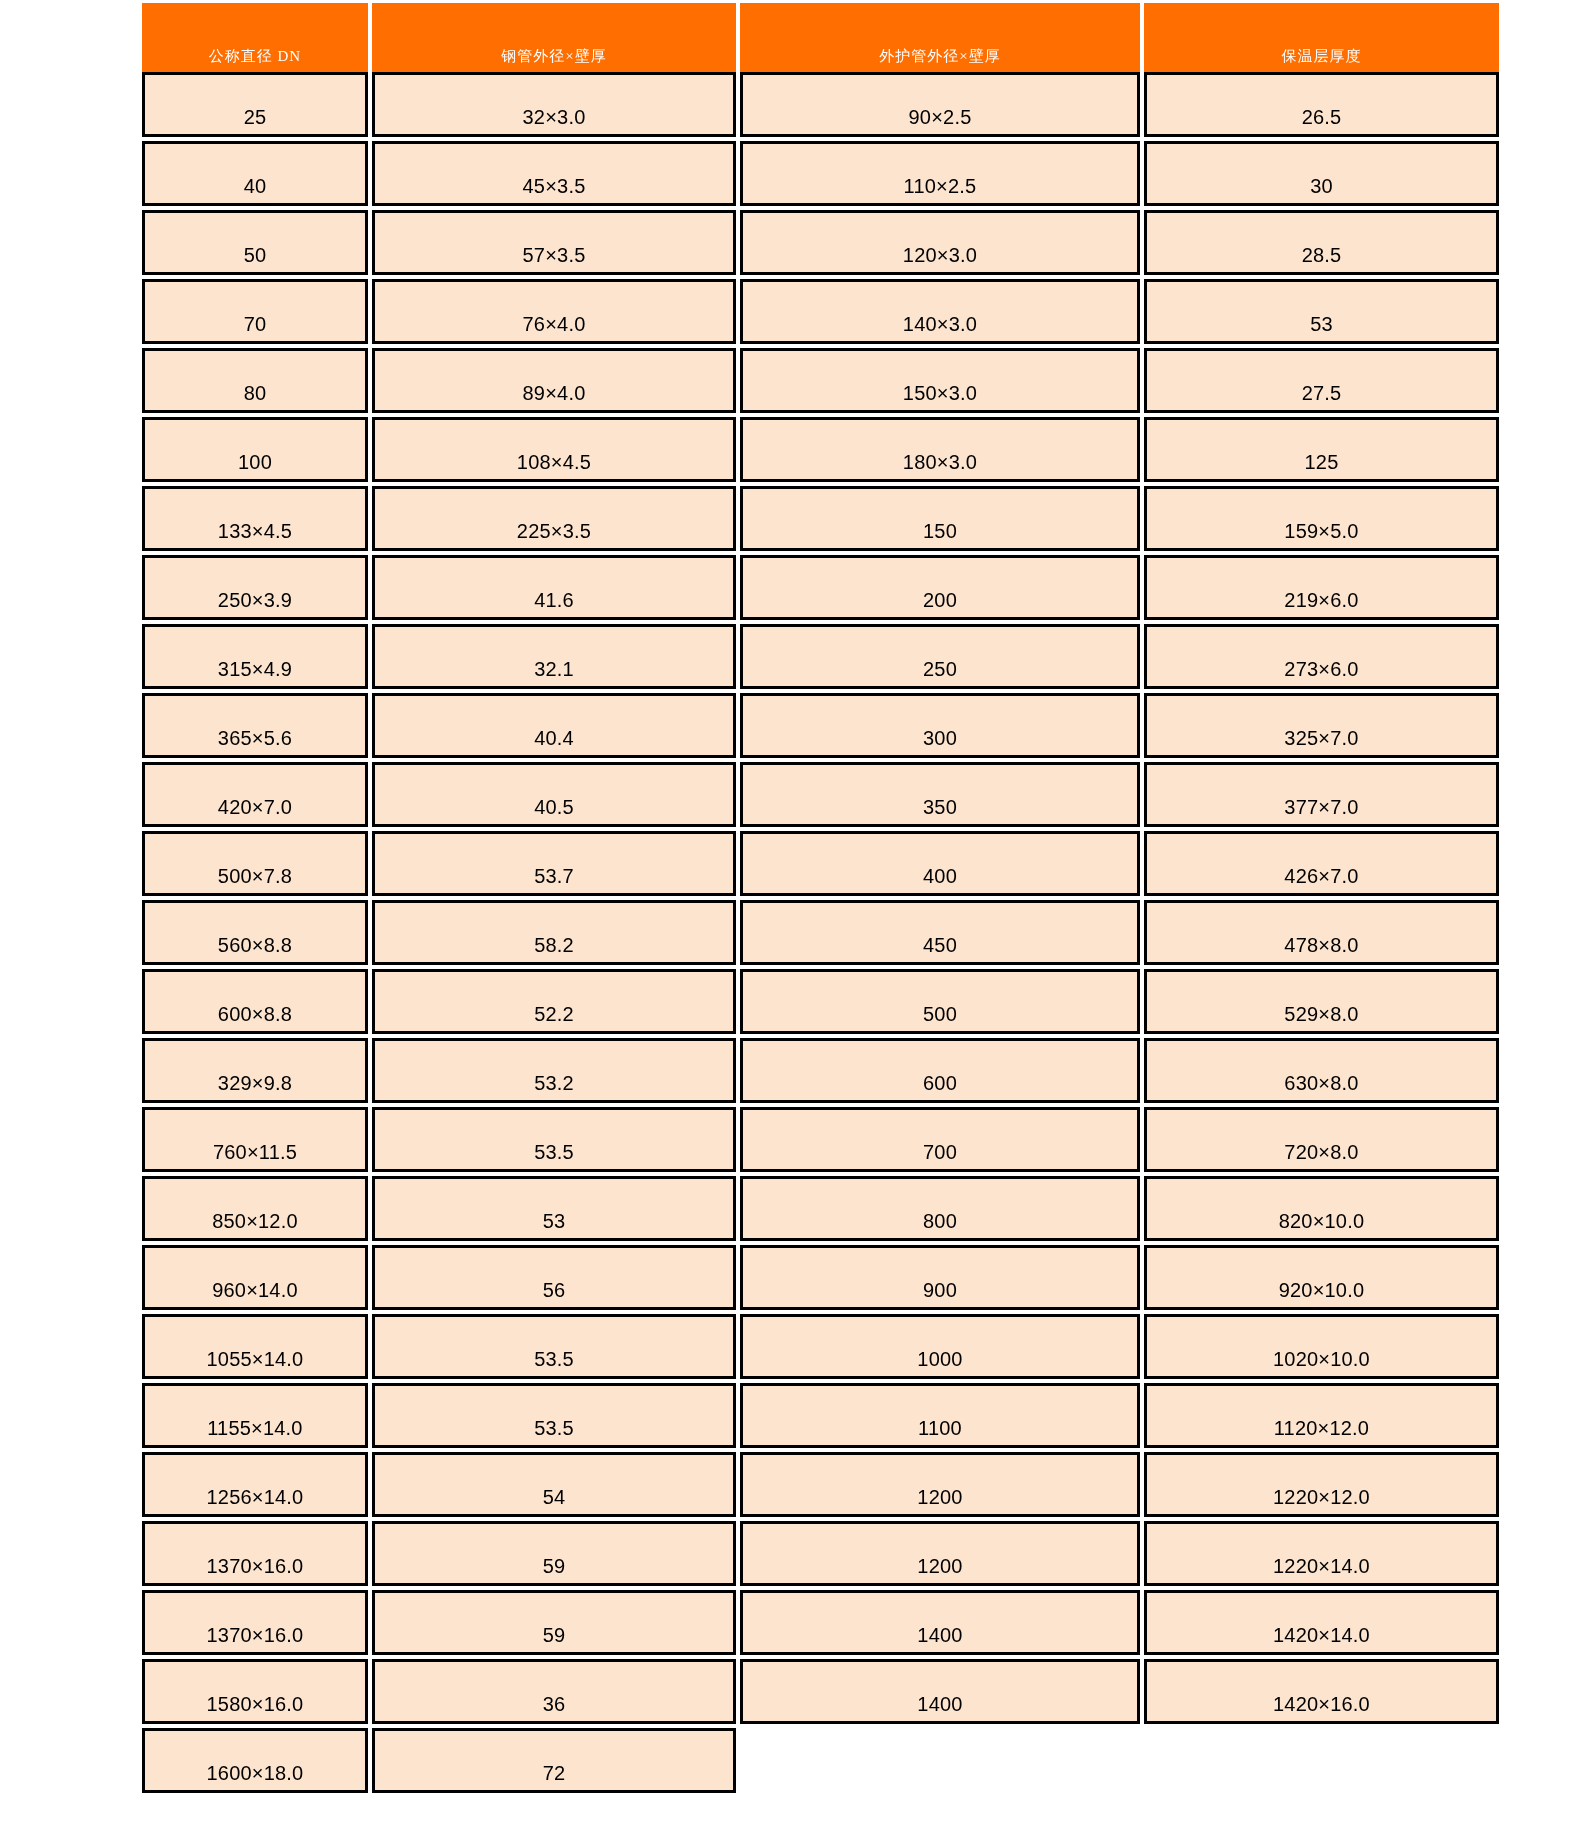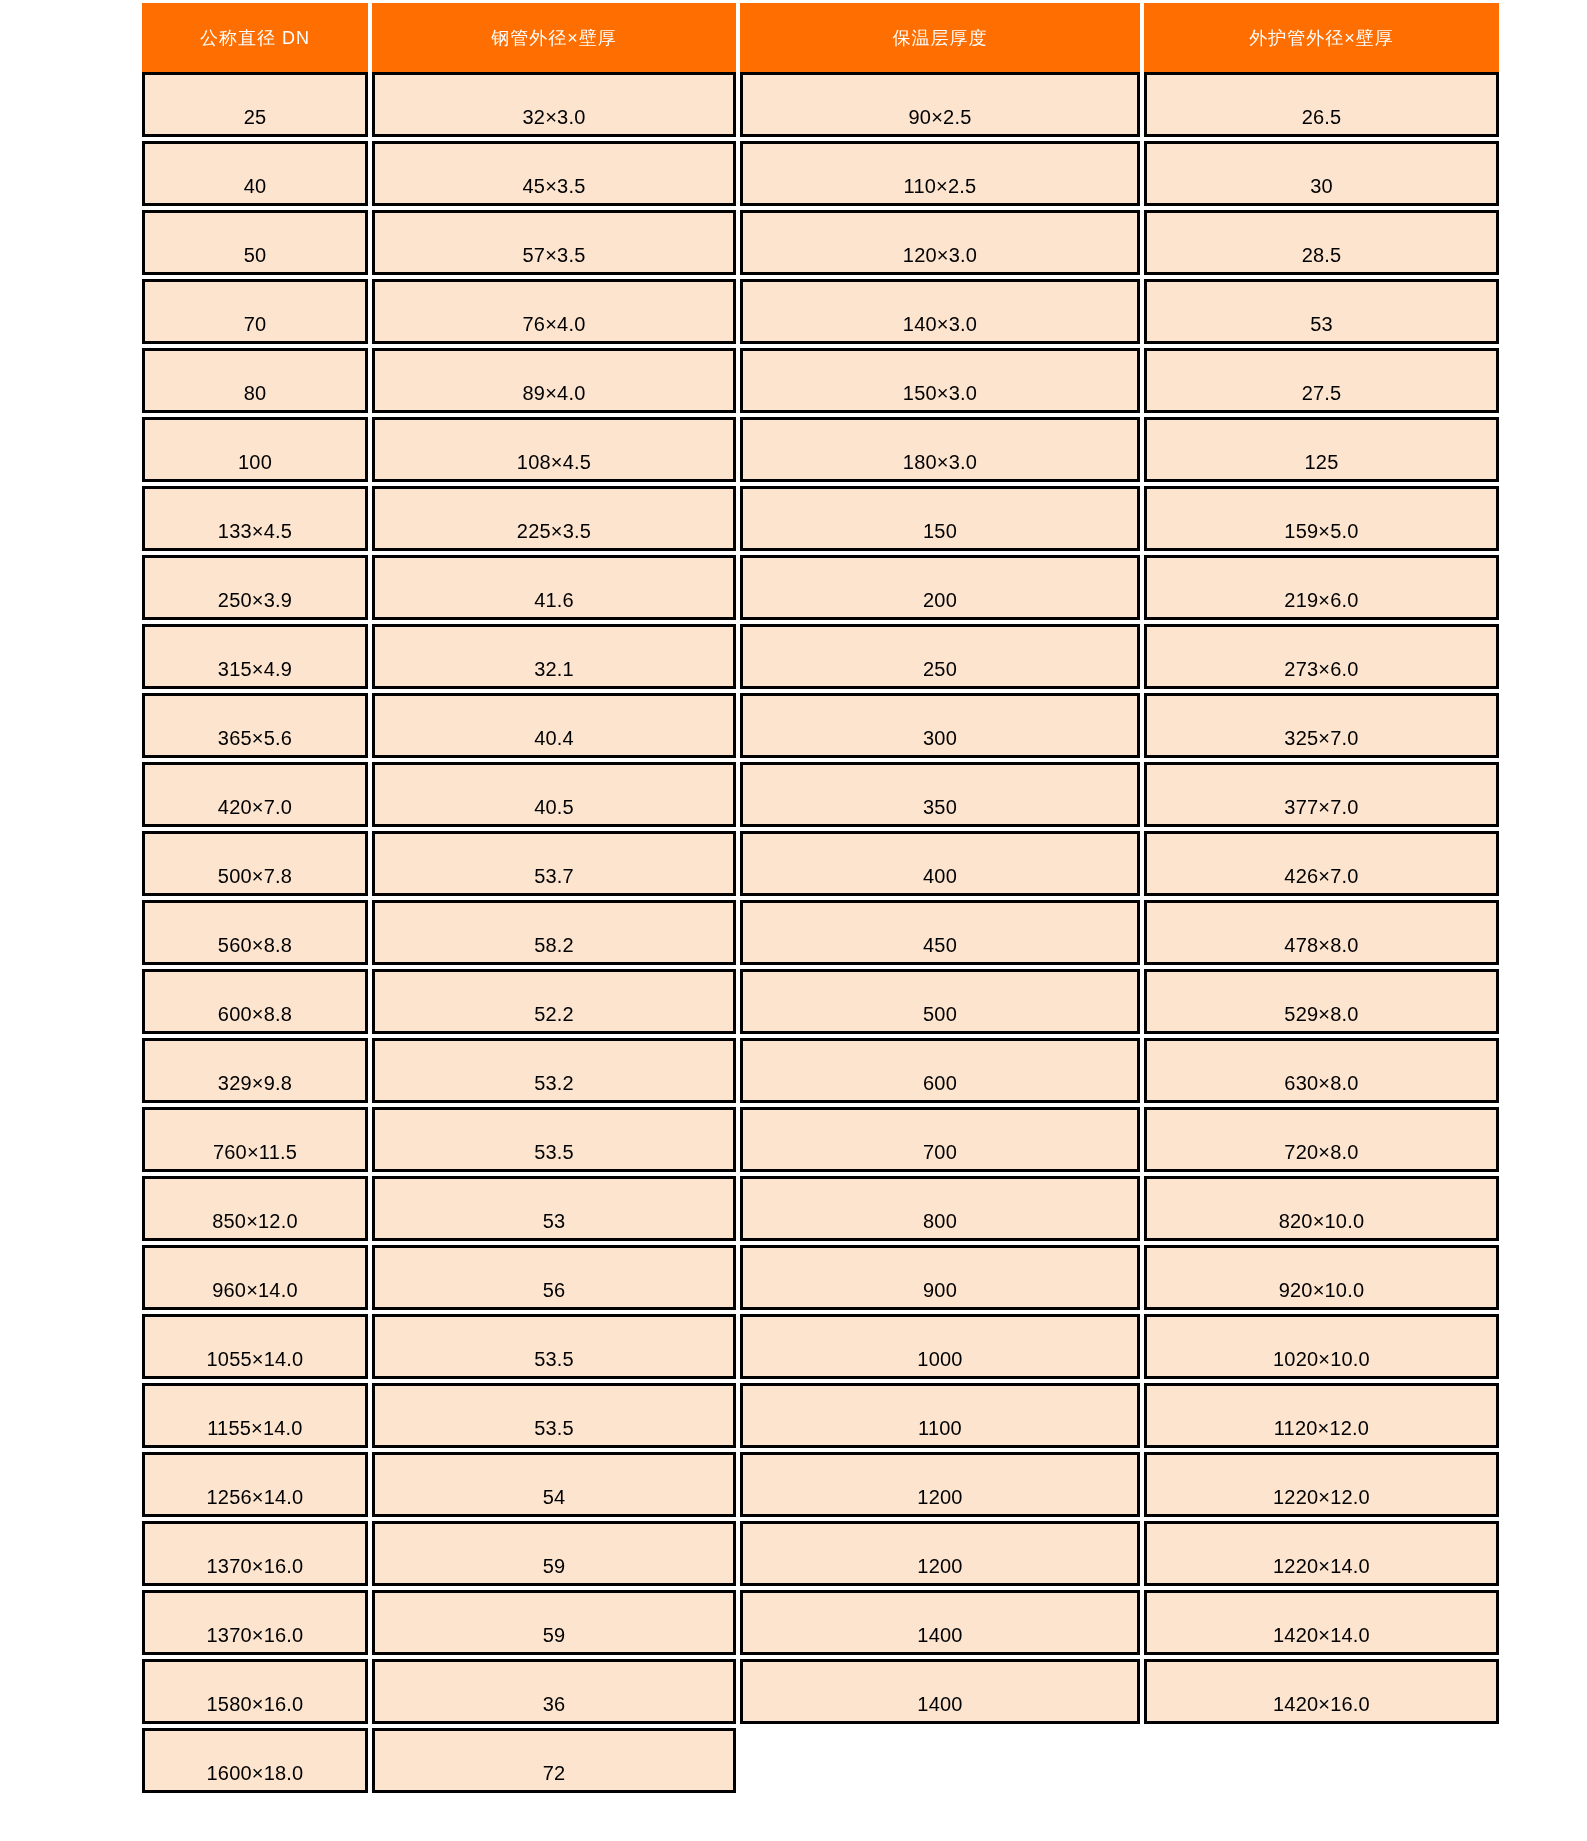--- a/index.html
+++ b/index.html
@@ -27,23 +27,24 @@
     grid-row:1;
     height:115px;
     background:var(--header-bg);
     color:var(--header-text);
     display:flex;flex-direction:column;
     align-items:center;justify-content:space-between;
     padding:26px 4px 5px 4px;
     text-align:center;
   }
   .h-title{
-    font-family:Liberation Sans, sans-serif;
-    font-size:18px;line-height:1;letter-spacing:1px;
+    font-family:Liberation Serif, serif;
+    font-size:15px;line-height:1;letter-spacing:1px;
     white-space:nowrap;
+    margin-top:20px;
   }
   .h-unit{
     font-family:"Liberation Sans",sans-serif;
     font-size:22px;font-weight:bold;line-height:1;
   }
   .cell{
     background:var(--row-bg);
     color:var(--row-text);
     border:3px solid var(--border-color);
     display:flex;align-items:flex-end;justify-content:center;
@@ -62,26 +63,26 @@
     <div class="h-title">公称直径 DN</div>
     <div class="h-unit">(mm)</div>
   </div>
 
   <div class="header-cell">
     <div class="h-title">钢管外径×壁厚</div>
     <div class="h-unit">(mm)</div>
   </div>
 
   <div class="header-cell">
-    <div class="h-title">保温层厚度</div>
+    <div class="h-title">外护管外径×壁厚</div>
     <div class="h-unit">(mm)</div>
   </div>
 
   <div class="header-cell">
-    <div class="h-title">外护管外径×壁厚</div>
+    <div class="h-title">保温层厚度</div>
     <div class="h-unit">(mm)</div>
   </div>
 
 <div class="cell">25</div>
     <div class="cell">32×3.0</div>
     <div class="cell">90×2.5</div>
     <div class="cell">26.5</div>
     <div class="cell">40</div>
     <div class="cell">45×3.5</div>
     <div class="cell">110×2.5</div>

